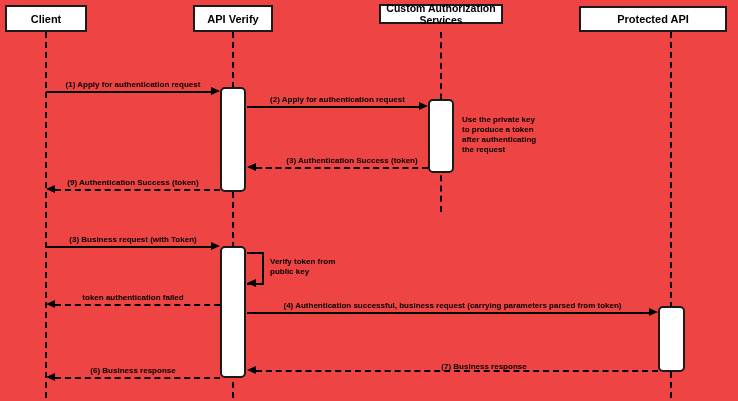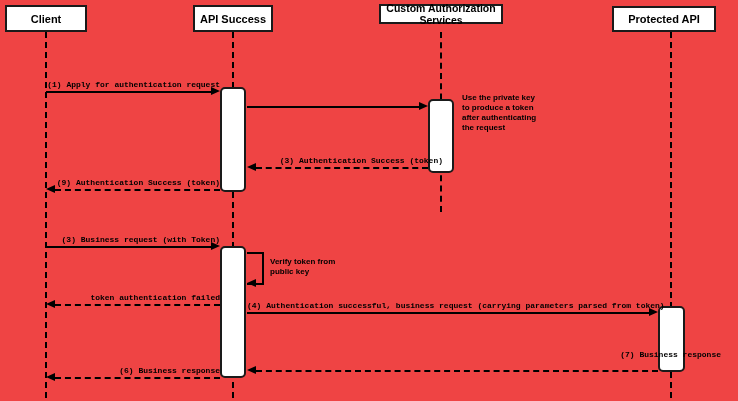--- a/index.html
+++ b/index.html
@@ -18,22 +18,22 @@
     position:absolute;box-sizing:border-box;width:26px;background:#fff;
     border:2px solid #1a1a1a;border-radius:5px;z-index:2;
   }
   .line{position:absolute;height:0;z-index:4;}
   .line.solid{border-top:2px solid #000;}
   .line.dash{border-top:2px dashed #000;}
   .arr{position:absolute;width:0;height:0;z-index:5;}
   .arr-r{border-top:4px solid transparent;border-bottom:4px solid transparent;border-left:9px solid #000;}
   .arr-l{border-top:4px solid transparent;border-bottom:4px solid transparent;border-right:9px solid #000;}
   .lbl{
-    position:absolute;font-size:8px;line-height:10px;text-align:right;
-    white-space:nowrap;z-index:4;font-family:Liberation Mono, monospace;
+    position:absolute;font-size:8px;line-height:10px;text-align:center;
+    white-space:nowrap;z-index:4;
   }
   .note{
     position:absolute;font-size:8px;line-height:10px;text-align:left;
     white-space:normal;z-index:4;
   }
   .selfloop{
     position:absolute;box-sizing:border-box;
     border-top:2px solid #000;border-right:2px solid #000;border-bottom:2px solid #000;
     z-index:4;
   }
@@ -45,44 +45,45 @@
 
   <div class="lifeline" style="left:45px;top:32px;height:366px"></div>
   <div class="lifeline" style="left:232px;top:32px;height:366px"></div>
   <div class="lifeline" style="left:440px;top:32px;height:180px"></div>
   <div class="lifeline" style="left:670px;top:32px;height:366px"></div>
 
   <div class="actor" style="left:5px;top:5px;width:82px;height:27px">
     <span>Client</span>
   </div>
   <div class="actor" style="left:193px;top:5px;width:80px;height:27px">
-    <span>API Success</span>
+    <span>API Verify</span>
   </div>
   <div class="actor small" style="left:379px;top:4px;width:124px;height:20px">
     <span>Custom Authorization Services</span>
   </div>
-  <div class="actor" style="left:612px;top:6px;width:104px;height:26px">
+  <div class="actor" style="left:579px;top:6px;width:148px;height:26px">
     <span>Protected API</span>
   </div>
 
   <div class="activation" style="left:220px;top:87px;height:105px"></div>
   <div class="activation" style="left:428px;top:99px;height:74px"></div>
   <div class="activation" style="left:220px;top:246px;height:132px"></div>
   <div class="activation" style="left:658px;top:306px;width:27px;height:66px"></div>
 
   <span class="lbl" style="left:46px;top:80px;width:174px">(1) Apply for authentication request</span>
   <div class="line solid" style="left:46px;top:91px;width:165px"></div>
   <div class="arr arr-r" style="left:211px;top:87px"></div>
 
+  <span class="lbl" style="left:247px;top:95px;width:181px">(2) Apply for authentication request</span>
   <div class="line solid" style="left:247px;top:106px;width:172px"></div>
   <div class="arr arr-r" style="left:419px;top:102px"></div>
 
-  <div class="note" style="left:462px;top:93px;width:80px">Use the private key to produce a token after authenticating the request</div>
+  <div class="note" style="left:462px;top:115px;width:80px">Use the private key to produce a token after authenticating the request</div>
 
-  <span class="lbl" style="left:233px;top:156px;width:210px">(3) Authentication Success (token)</span>
+  <span class="lbl" style="left:247px;top:156px;width:210px">(3) Authentication Success (token)</span>
   <div class="line dash" style="left:256px;top:167px;width:172px"></div>
   <div class="arr arr-l" style="left:247px;top:163px"></div>
 
   <span class="lbl" style="left:46px;top:178px;width:174px">(9) Authentication Success (token)</span>
   <div class="line dash" style="left:55px;top:189px;width:165px"></div>
   <div class="arr arr-l" style="left:46px;top:185px"></div>
 
   <span class="lbl" style="left:46px;top:235px;width:174px">(3) Business request (with Token)</span>
   <div class="line solid" style="left:46px;top:246px;width:165px"></div>
   <div class="arr arr-r" style="left:211px;top:242px"></div>
@@ -92,21 +93,21 @@
   <div class="note" style="left:270px;top:257px;width:72px">Verify token from public key</div>
 
   <span class="lbl" style="left:46px;top:293px;width:174px">token authentication failed</span>
   <div class="line dash" style="left:55px;top:304px;width:165px"></div>
   <div class="arr arr-l" style="left:46px;top:300px"></div>
 
   <span class="lbl" style="left:247px;top:301px;width:411px">(4) Authentication successful, business request (carrying parameters parsed from token)</span>
   <div class="line solid" style="left:247px;top:312px;width:402px"></div>
   <div class="arr arr-r" style="left:649px;top:308px"></div>
 
-  <span class="lbl" style="left:247px;top:350px;width:474px">(7) Business response</span>
+  <span class="lbl" style="left:247px;top:362px;width:474px">(7) Business response</span>
   <div class="line dash" style="left:256px;top:370px;width:402px"></div>
   <div class="arr arr-l" style="left:247px;top:366px"></div>
 
   <span class="lbl" style="left:46px;top:366px;width:174px">(6) Business response</span>
   <div class="line dash" style="left:55px;top:377px;width:165px"></div>
   <div class="arr arr-l" style="left:46px;top:373px"></div>
 
 </div>
 
 </body></html>

